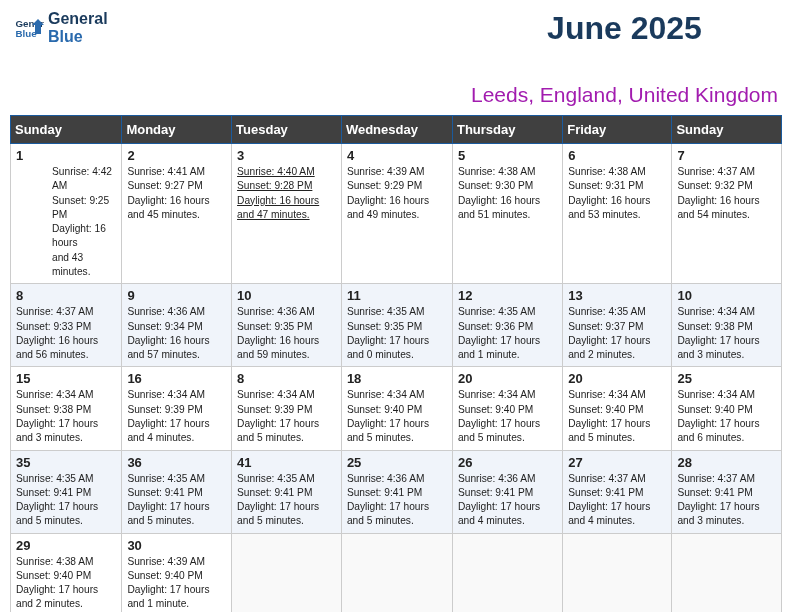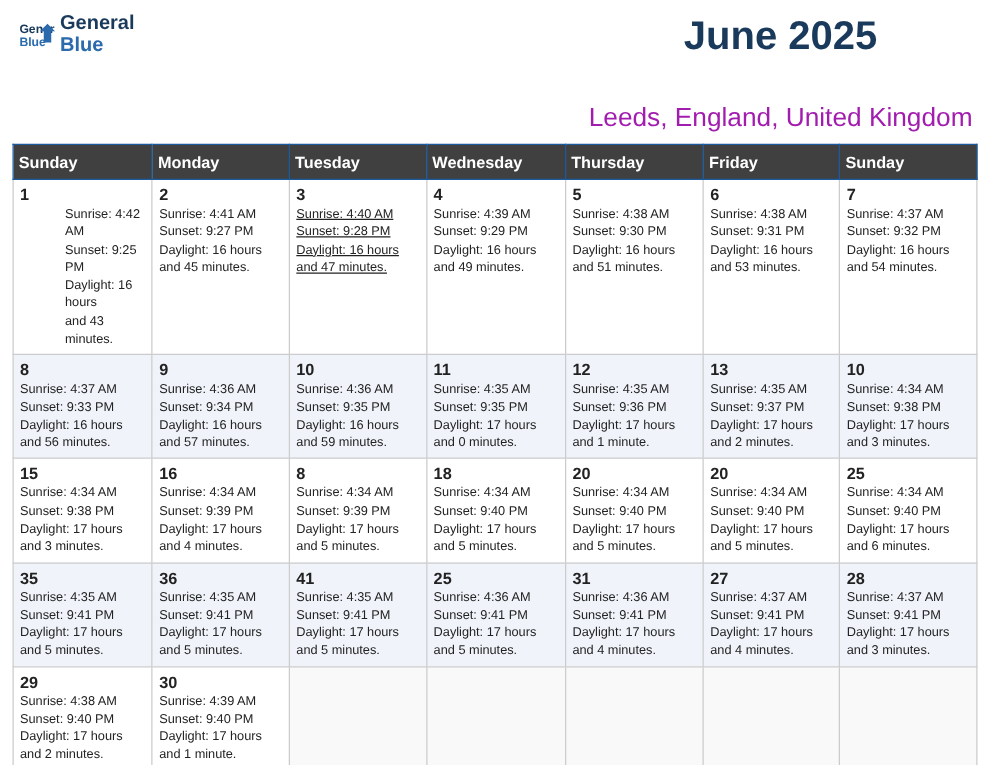--- a/index.html
+++ b/index.html
@@ -295,21 +295,21 @@
 and 5 minutes.</div>
         </td>
         <td>
           <span class="day-num">25</span>
           <div class="day-info" style="white-space: pre-line;">Sunrise: 4:36 AM
 Sunset: 9:41 PM
 Daylight: 17 hours
 and 5 minutes.</div>
         </td>
         <td>
-          <span class="day-num">31</span>
+          <span class="day-num">26</span>
           <div class="day-info" style="white-space: pre-line;">Sunrise: 4:36 AM
 Sunset: 9:41 PM
 Daylight: 17 hours
 and 4 minutes.</div>
         </td>
         <td>
           <span class="day-num">27</span>
           <div class="day-info" style="white-space: pre-line;">Sunrise: 4:37 AM
 Sunset: 9:41 PM
 Daylight: 17 hours

